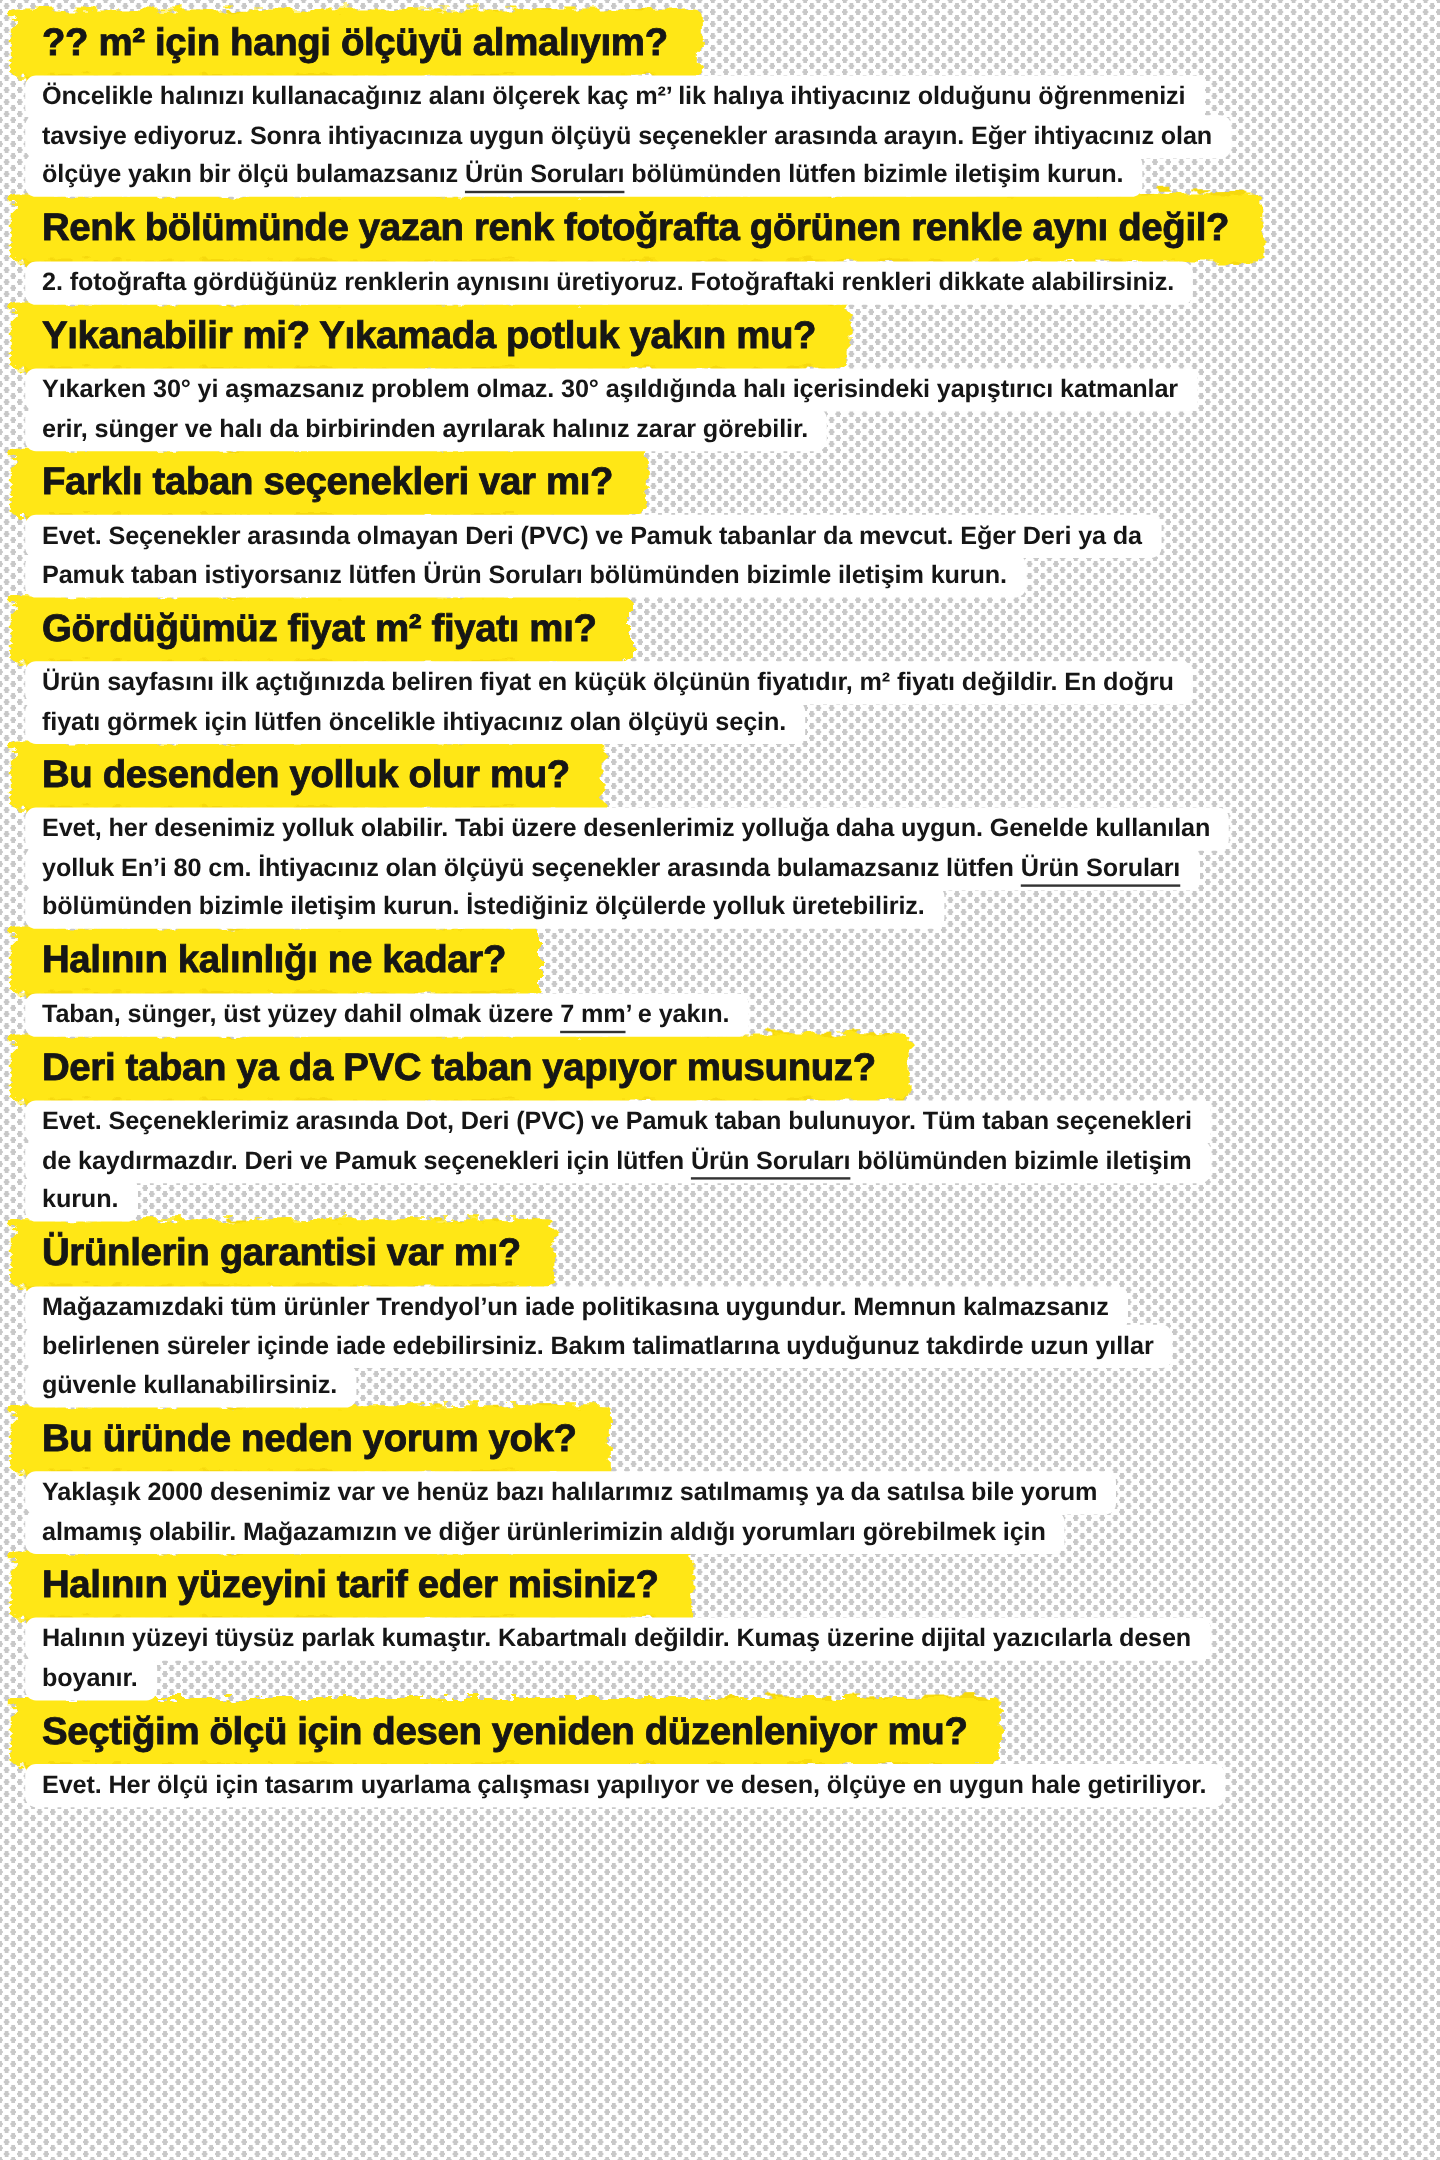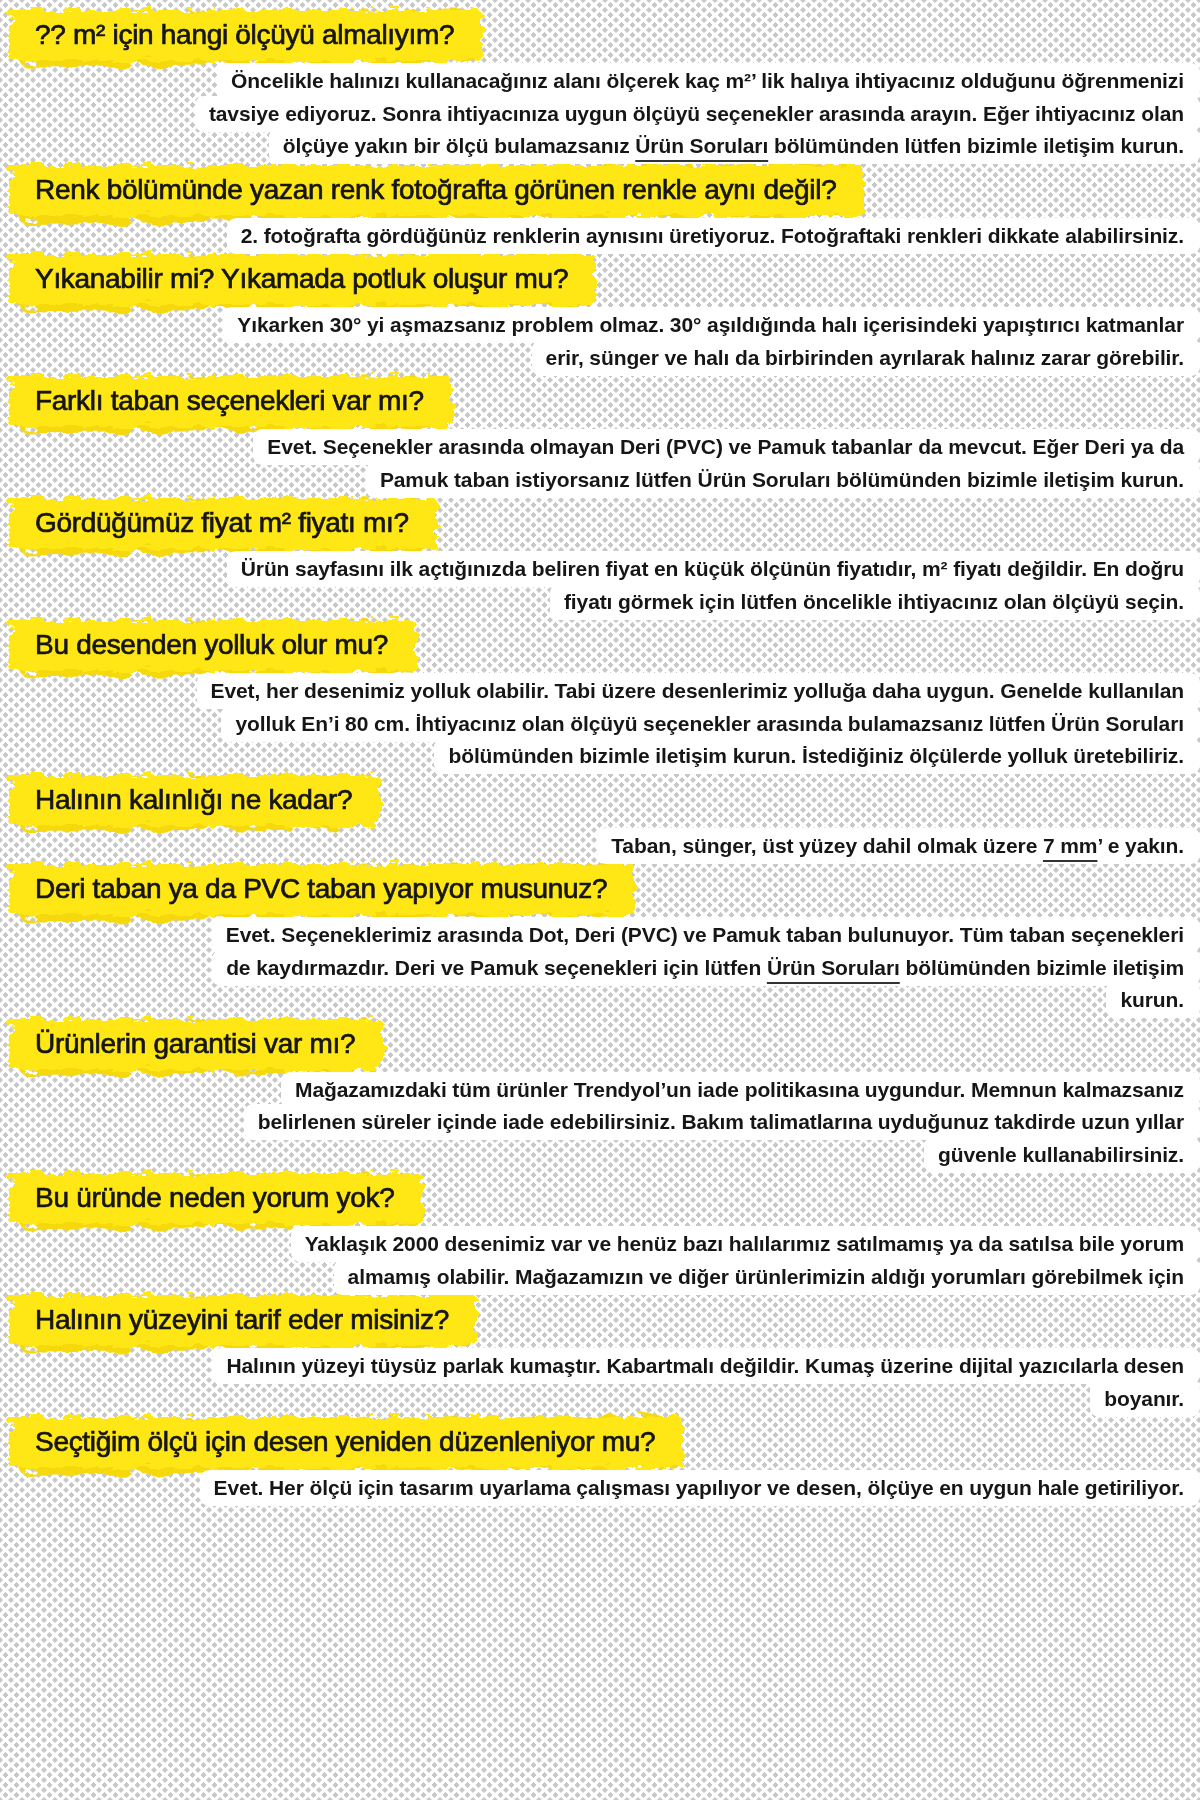--- a/index.html
+++ b/index.html
@@ -23,22 +23,22 @@
   .q-row {
     padding-left: 35px;
     margin: 4px 0 9px;
     height: 42px;
     display: flex;
     align-items: center;
   }
   .hl {
     position: relative;
     display: inline-block;
-    font-size: 28px;
-    font-weight: normal;
+    font-size: 32px;
+    font-weight: bold;
     letter-spacing: -0.3px;
     -webkit-text-stroke: 0.7px #141414;
     white-space: nowrap;
   }
   .hl::before {
     content: "";
     position: absolute;
     left: -26px; right: -28px; top: -9px; bottom: -10px;
     background: #ffe712;
     border-radius: 5px;
@@ -56,21 +56,20 @@
     filter: url(#roughB);
   }
 
   
   .ans { margin: 0 0 6px; }
   .ln {
     padding-left: 35px;
     height: 32.5px;
     line-height: 32.5px;
     white-space: nowrap;
-    text-align: right;
   }
   .wbg {
     background: #ffffff;
     padding: 6px 16px 7px 14px;
     margin-left: -14px;
     border-radius: 9px;
     font-size: 21px;
     font-weight: 600;
     letter-spacing: -0.1px;
   }
@@ -112,21 +111,21 @@
       <section>
         <div class="q-row">
           <span class="hl"><span>Renk bölümünde yazan renk fotoğrafta görünen renkle aynı değil?</span></span>
         </div>
         <div class="ans">
           <div class="ln"><span class="wbg"><span>2. fotoğrafta gördüğünüz renklerin aynısını üretiyoruz. Fotoğraftaki renkleri dikkate alabilirsiniz.</span></span></div>
         </div>
       </section>
       <section>
         <div class="q-row">
-          <span class="hl"><span>Yıkanabilir mi? Yıkamada potluk oluşur mu?</span></span>
+          <span class="hl"><span>Yıkanabilir mi? Yıkamada potluk yakın mu?</span></span>
         </div>
         <div class="ans">
           <div class="ln"><span class="wbg"><span>Yıkarken 30° yi aşmazsanız problem olmaz. 30° aşıldığında halı içerisindeki yapıştırıcı katmanlar</span></span></div>
           <div class="ln"><span class="wbg"><span>erir, sünger ve halı da birbirinden ayrılarak halınız zarar görebilir.</span></span></div>
         </div>
       </section>
       <section>
         <div class="q-row">
           <span class="hl"><span>Farklı taban seçenekleri var mı?</span></span>
         </div>

